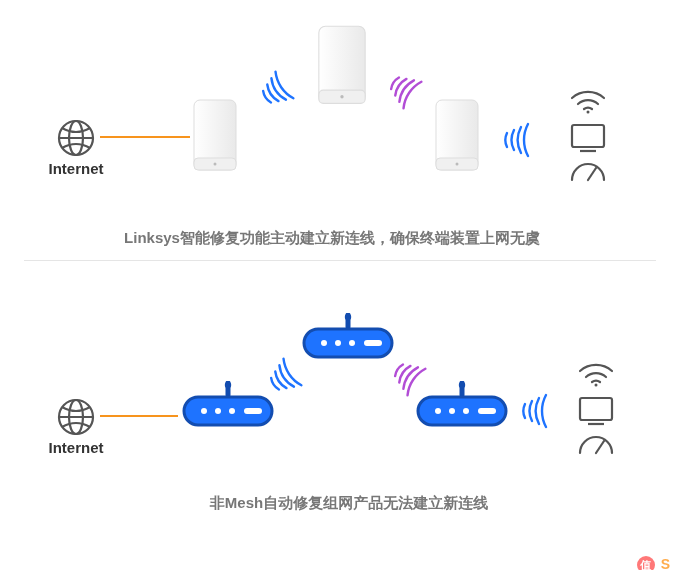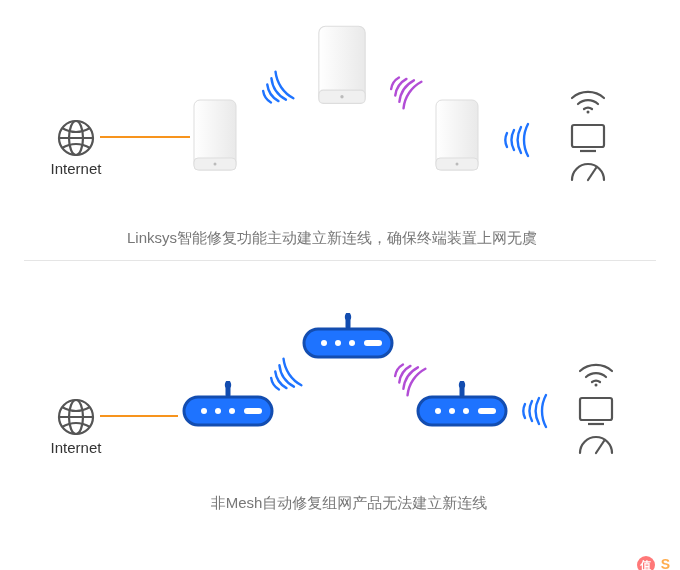--- a/index.html
+++ b/index.html
@@ -1,17 +1,17 @@
 <!DOCTYPE html>
 <html><head>
 <meta charset="utf-8">
 <style>
   body{margin:0;padding:0;font-family:"Microsoft YaHei",Arial,sans-serif;background:#fff;}
   .frame{width:680px;height:570px;position:relative;color:#555;}
-  .panel{position:relative;height:240px;}
+  .panel{position:relative;height:240px;font-weight:bold;}
   .hr{height:1px;background:#e5e5e5;margin:12px 24px;}
   .caption{text-align:center;font-size:15px;color:#777;margin-top:4px;}
   .el{position:absolute;}
   .internet-label{font-size:15px;color:#333;text-align:center;}
   .wm{position:absolute;right:10px;bottom:4px;font-size:14px;color:#ff8a00;opacity:.7;font-weight:600;}
   .wm .c{display:inline-block;width:18px;height:18px;border-radius:50%;background:#ff4040;color:#fff;font-size:11px;line-height:18px;text-align:center;margin-right:6px;}
 </style>
 </head>
 <body>
 

